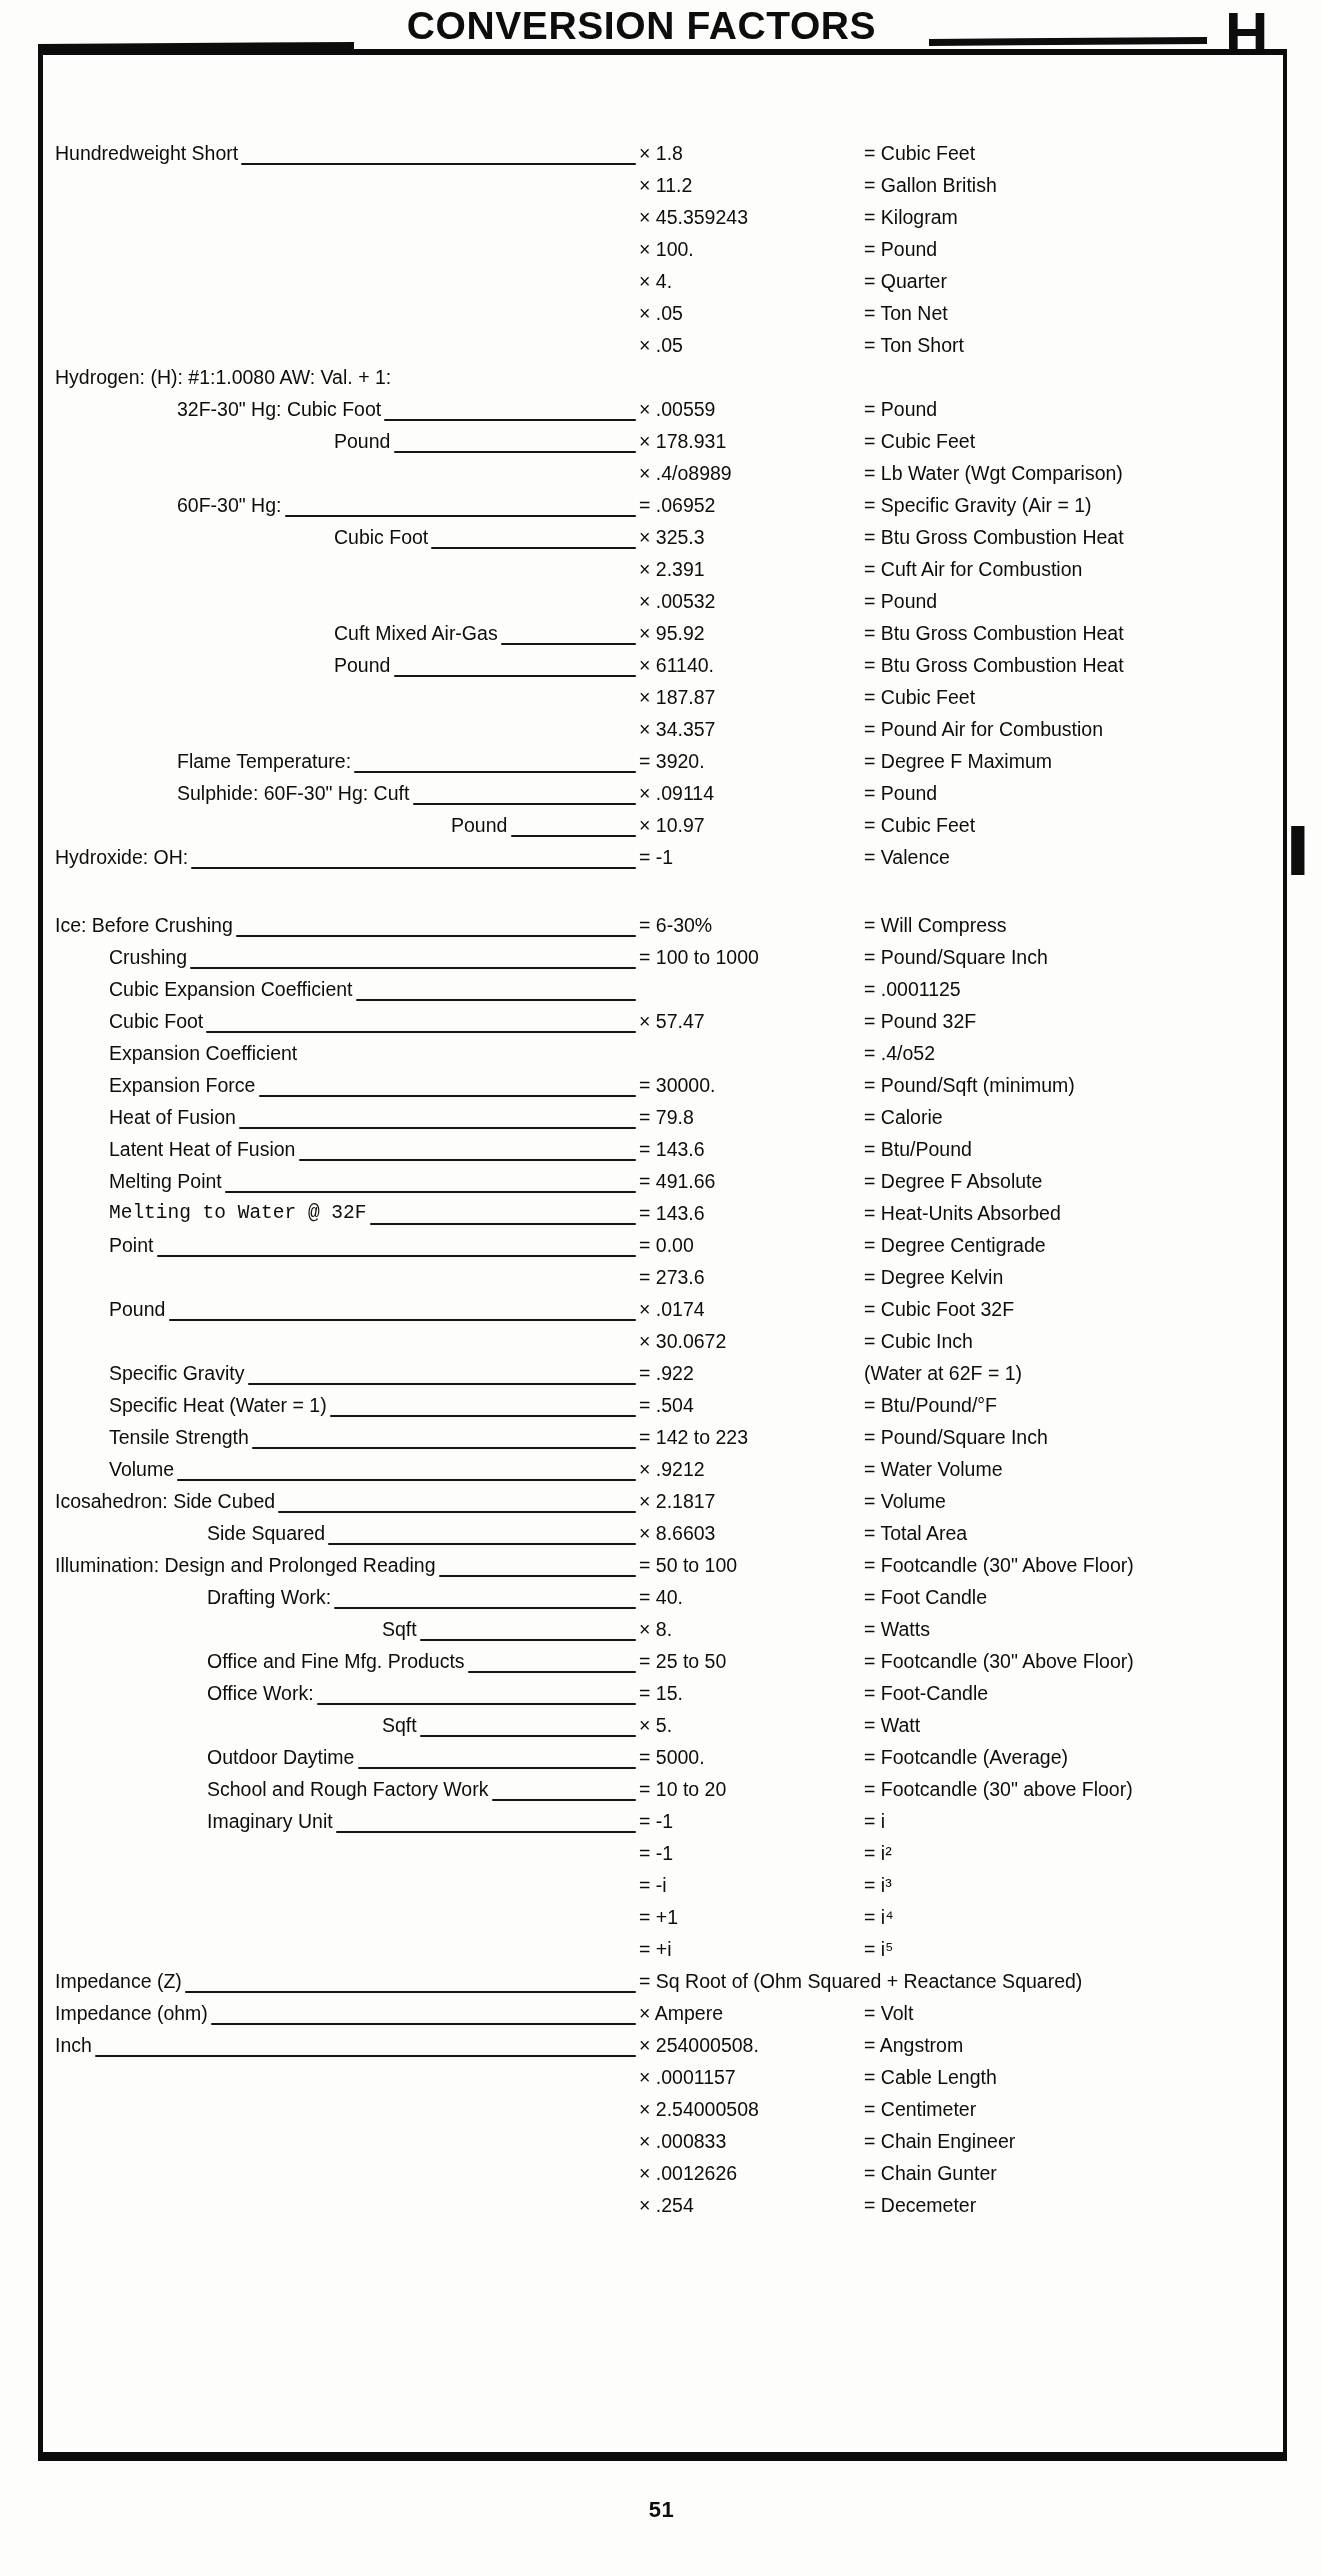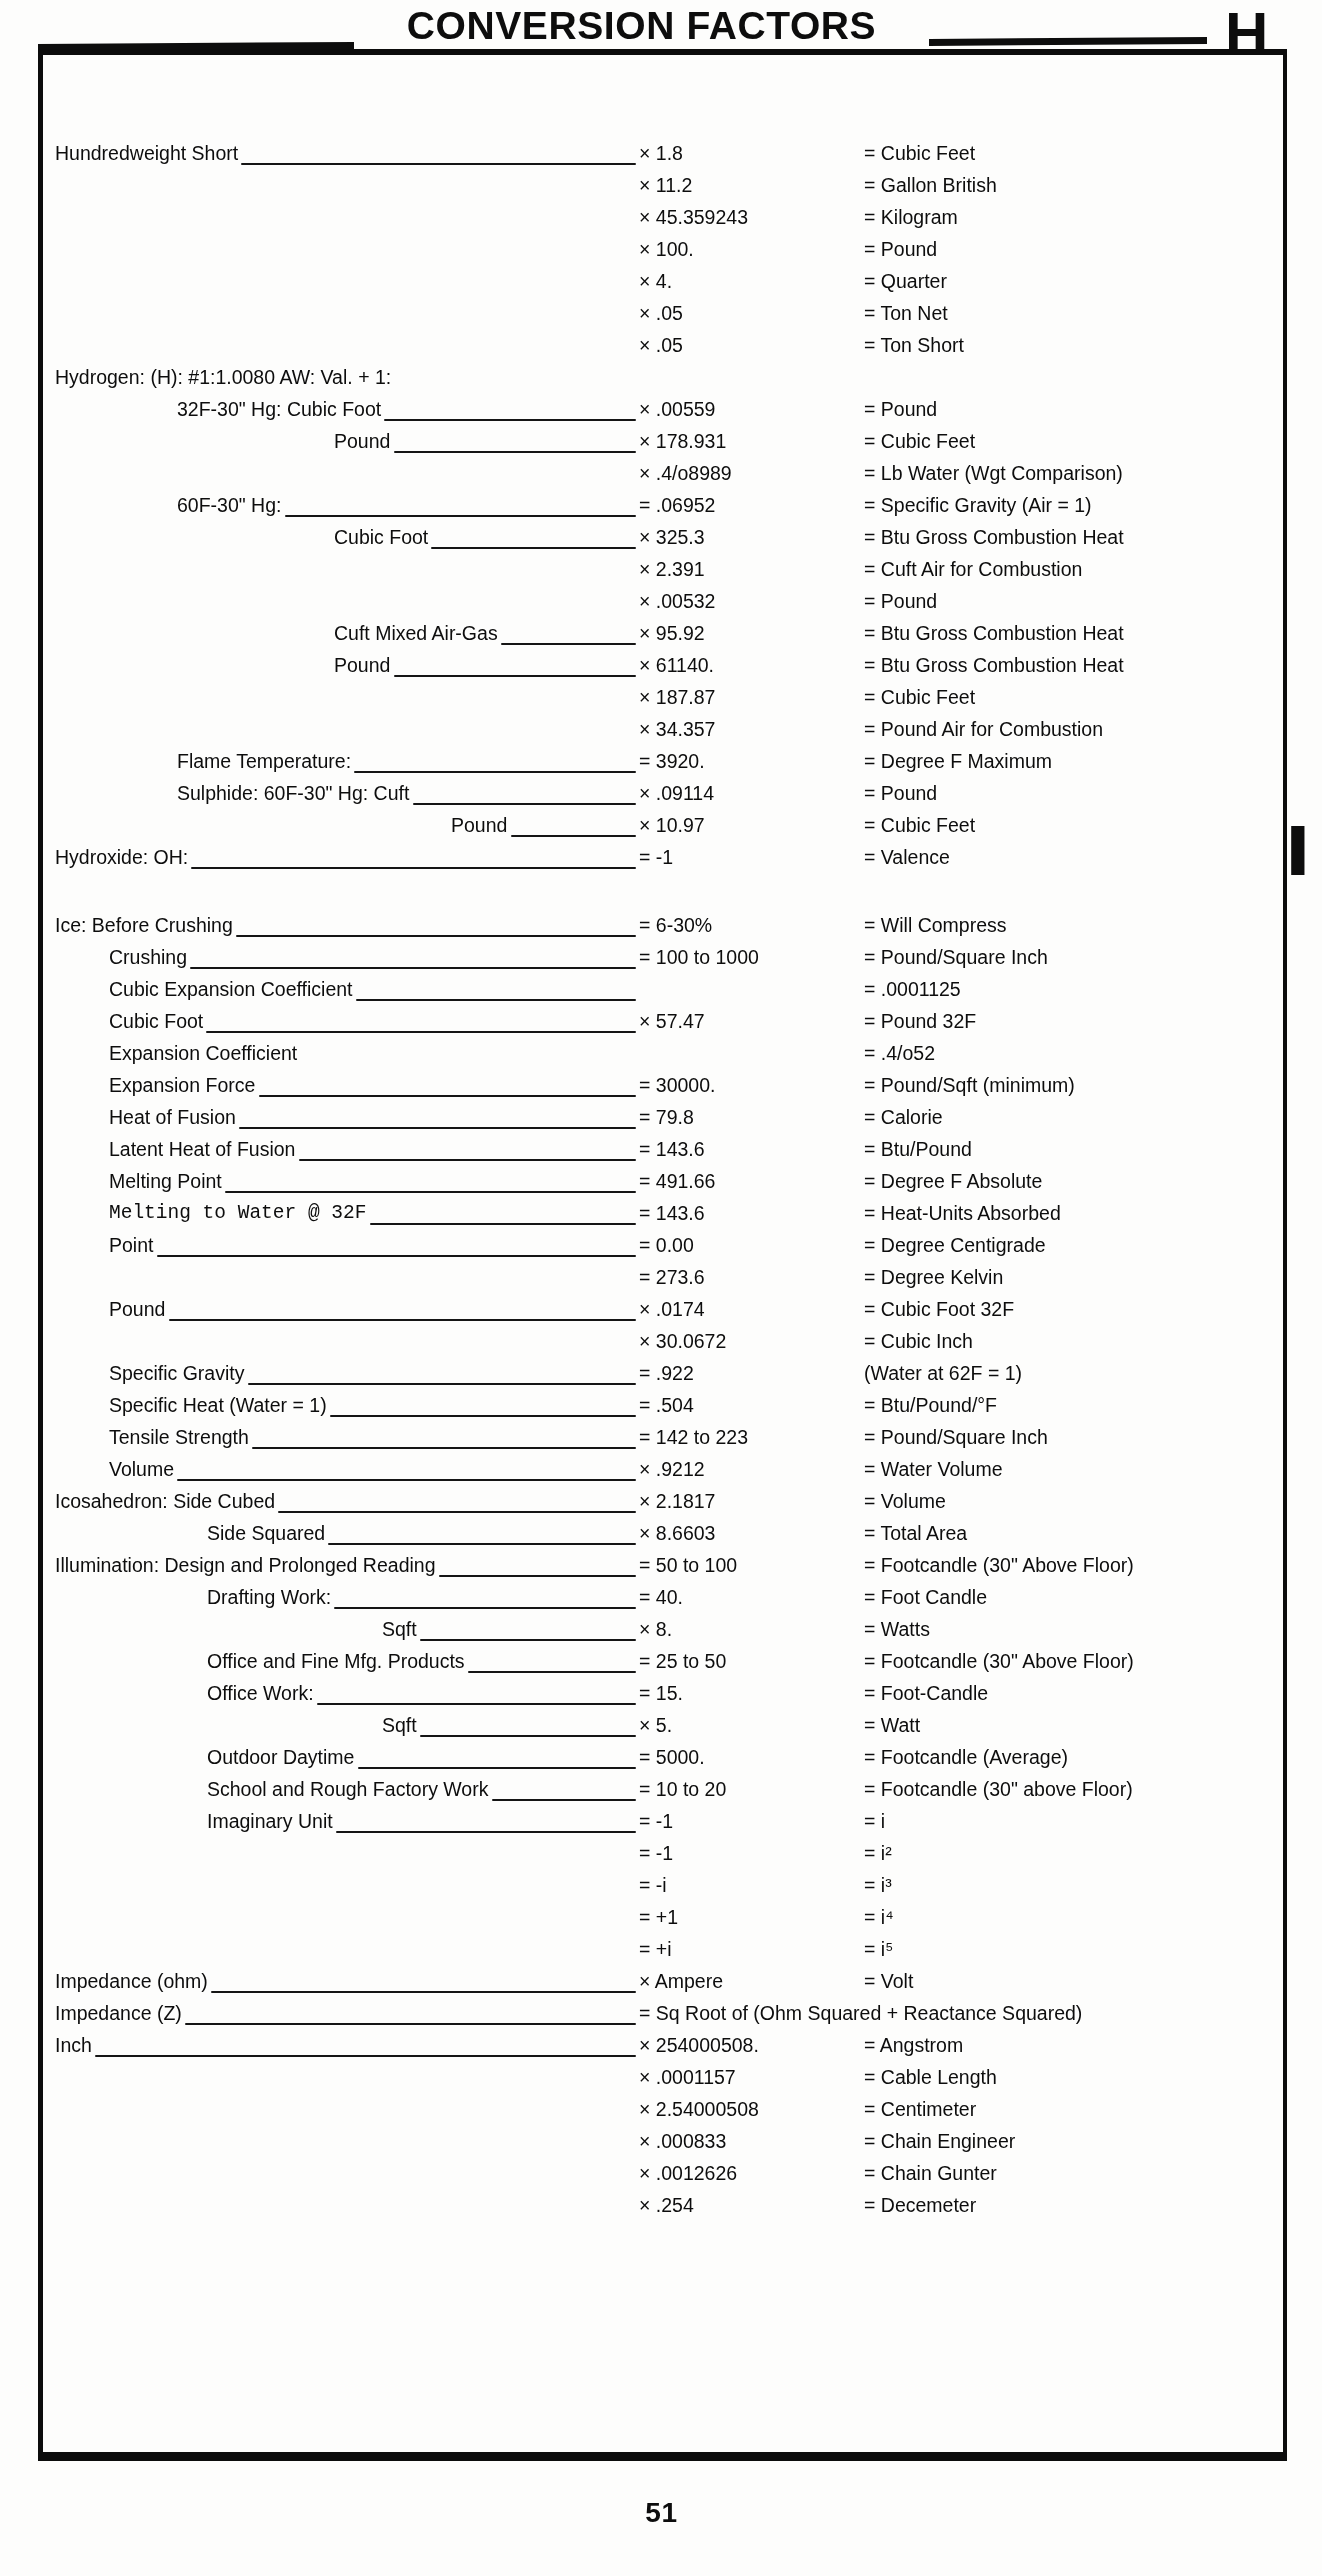--- a/index.html
+++ b/index.html
@@ -48,21 +48,21 @@
   .leader::after{
     content:"";position:absolute;left:3.2px;right:2.6px;bottom:3.9px;height:2.6px;
     background:#151515;border-radius:1.3px;
   }
   .leader.noline::after{display:none;}
   .value{width:225px;flex:none;overflow:visible;z-index:1;}
   .result{flex:1;}
   
   .page-number{
     position:absolute;left:0;top:2497px;width:1323px;
-    text-align:center;font-size:28px;font-weight:bold;letter-spacing:0.6px;
+    text-align:center;font-size:22px;font-weight:bold;letter-spacing:0.6px;
   }
 </style>
 </head>
 <body>
 
 <div class="line-left"></div>
 <div class="page-title">CONVERSION FACTORS</div>
 <div class="line-right"></div>
 <div class="corner-letter">H</div>
 <div class="margin-letter">I</div>
@@ -513,33 +513,33 @@
     <div class="row">
       <div class="lead-zone">
         <span class="label" style="padding-left: 0px;"></span>
         <div class="leader noline"></div>
       </div>
       <div class="value">= +i</div>
       <div class="result">= i⁵</div>
     </div>
     <div class="row">
       <div class="lead-zone">
+        <span class="label" style="padding-left: 0px;">Impedance (Z)</span>
+        <div class="leader"></div>
+      </div>
+      <div class="value">= Sq Root of (Ohm Squared + Reactance Squared)</div>
+      <div class="result"></div>
+    </div>
+    <div class="row">
+      <div class="lead-zone">
         <span class="label" style="padding-left: 0px;">Impedance (ohm)</span>
         <div class="leader"></div>
       </div>
       <div class="value">× Ampere</div>
       <div class="result">= Volt</div>
-    </div>
-    <div class="row">
-      <div class="lead-zone">
-        <span class="label" style="padding-left: 0px;">Impedance (Z)</span>
-        <div class="leader"></div>
-      </div>
-      <div class="value">= Sq Root of (Ohm Squared + Reactance Squared)</div>
-      <div class="result"></div>
     </div>
     <div class="row">
       <div class="lead-zone">
         <span class="label" style="padding-left: 0px;">Inch</span>
         <div class="leader"></div>
       </div>
       <div class="value">× 254000508.</div>
       <div class="result">= Angstrom</div>
     </div>
     <div class="row">

